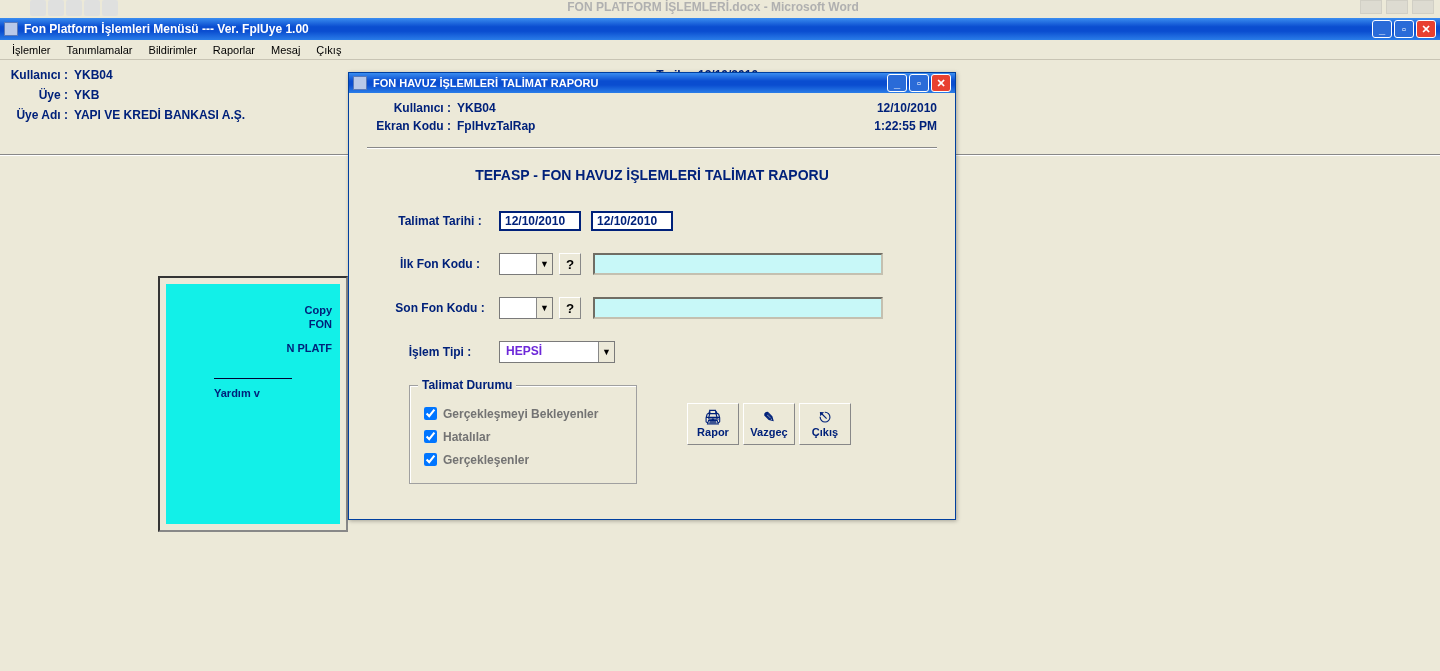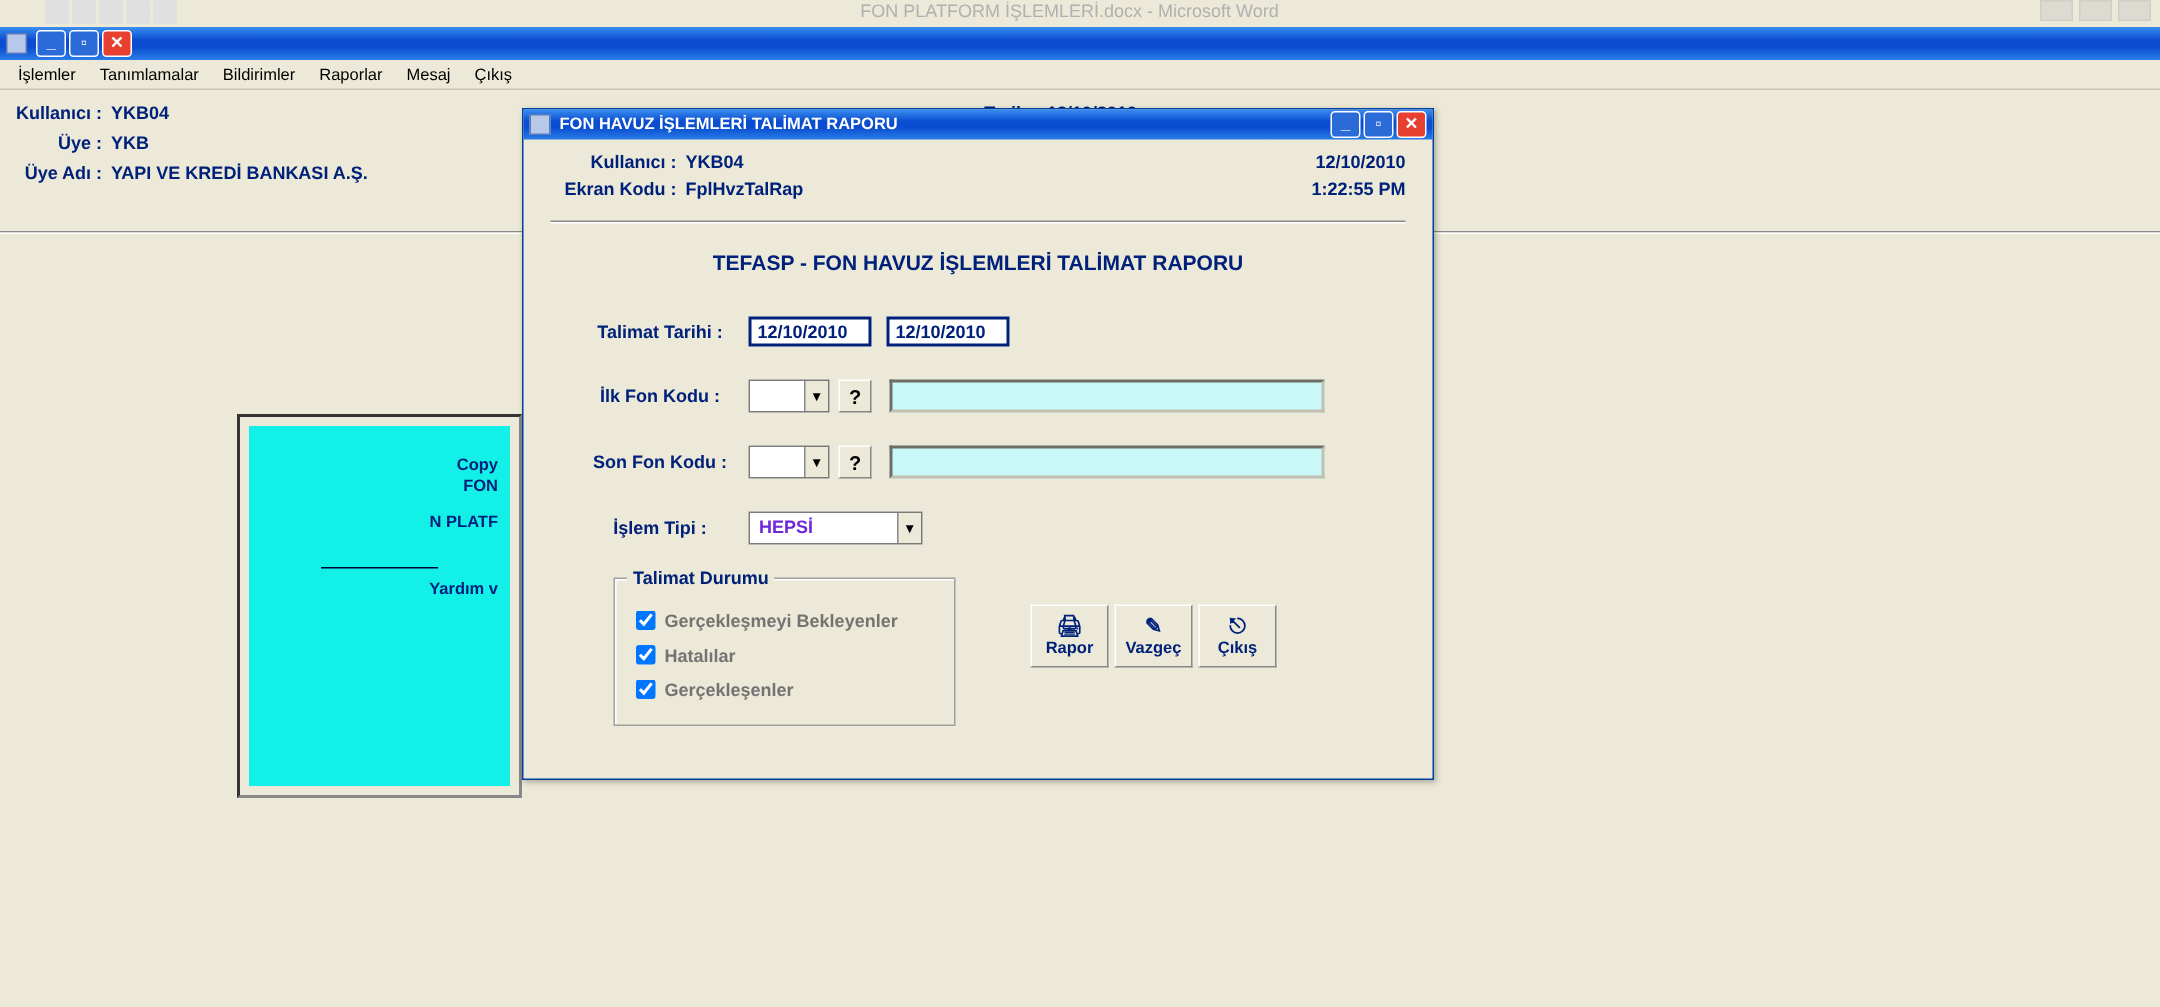--- a/index.html
+++ b/index.html
@@ -16,20 +16,21 @@
   
   .bg-word {
     position: absolute;
     top: 0; left: 0; right: 14px;
     height: 19px;
     color: #b0b0b0;
     font-size: 12px;
     text-align: center;
     line-height: 14px;
     pointer-events: none;
+    font-weight: bold;
   }
   .bg-quick {
     position: absolute;
     top: 0; left: 30px;
     display: flex;
     gap: 2px;
     align-items: center;
     height: 16px;
     opacity: 0.45;
     pointer-events: none;
@@ -149,21 +150,21 @@
     height:100%;
     position:relative;
     color:#00217a; font-weight:bold;
     padding: 20px 8px;
     text-align:right;
   }
   .cyanbox-inner .l1 {  }
   .cyanbox-inner .l2 { margin-top: 2px; }
   .cyanbox-inner .l3 { margin-top: 12px; }
   .cyanbox-inner .div { border-top:1px solid #003; margin: 24px 40px 8px 40px; }
-  .cyanbox-inner .l4 { text-align:right; padding-left: 40px;}
+  .cyanbox-inner .l4 { text-align:left; padding-left: 40px;}
 
   
   .dialog {
     position:absolute;
     top: 72px; left: 348px;
     width: 608px; height: 448px;
     background:#ece9d8;
     border:1px solid #003f9f;
     box-shadow: 1px 1px 4px rgba(0,0,0,0.3);
   }
@@ -270,20 +271,21 @@
 </div>
 <div class="bg-winbtns">
   <span></span>
     <span></span>
     <span></span>
 </div>
 
 <div class="mainwin">
   <div class="titlebar">
     <div class="icon"></div>
+    <div class="title">Fon Platform İşlemleri Menüsü --- Ver. FplUye 1.00</div>
     <div class="btns">
       <div class="btn min">_</div>
       <div class="btn max">▫</div>
       <div class="btn close">✕</div>
     </div>
   </div>
 
   <div class="menubar">
     <div class="mitem">İşlemler</div>
     <div class="mitem">Tanımlamalar</div>

